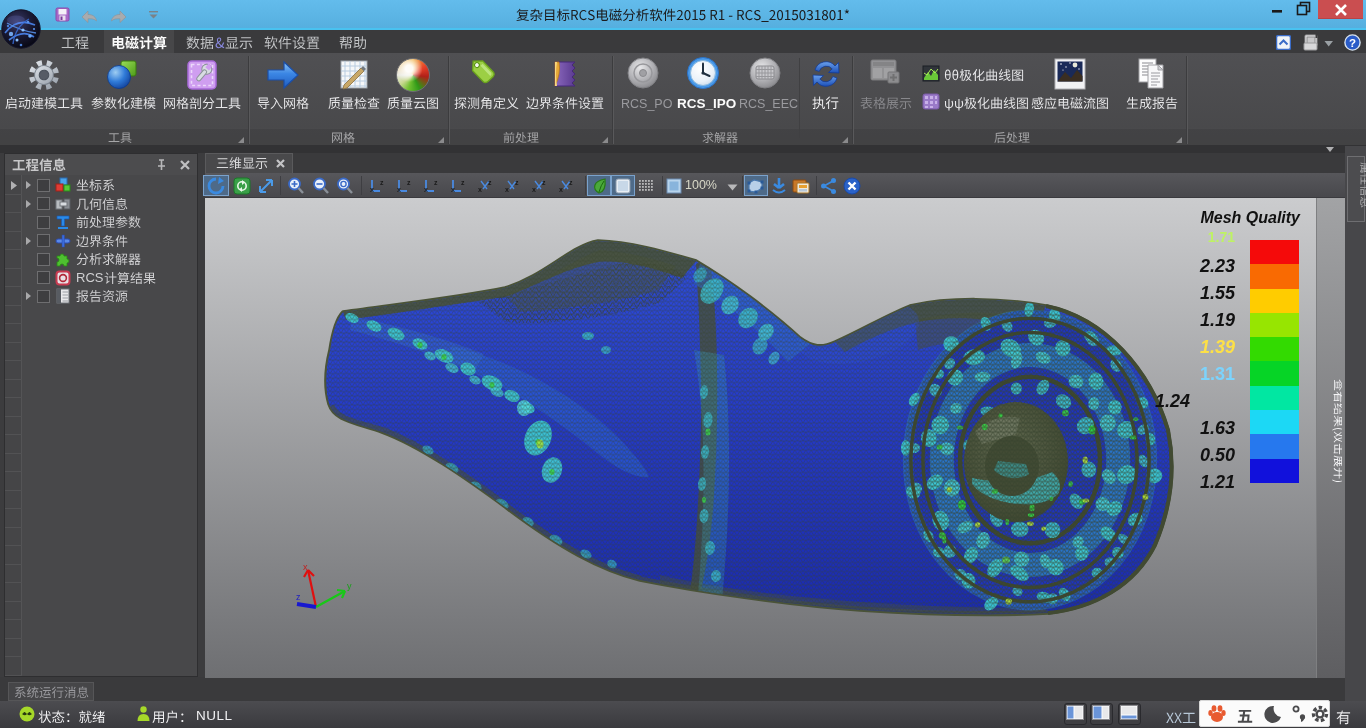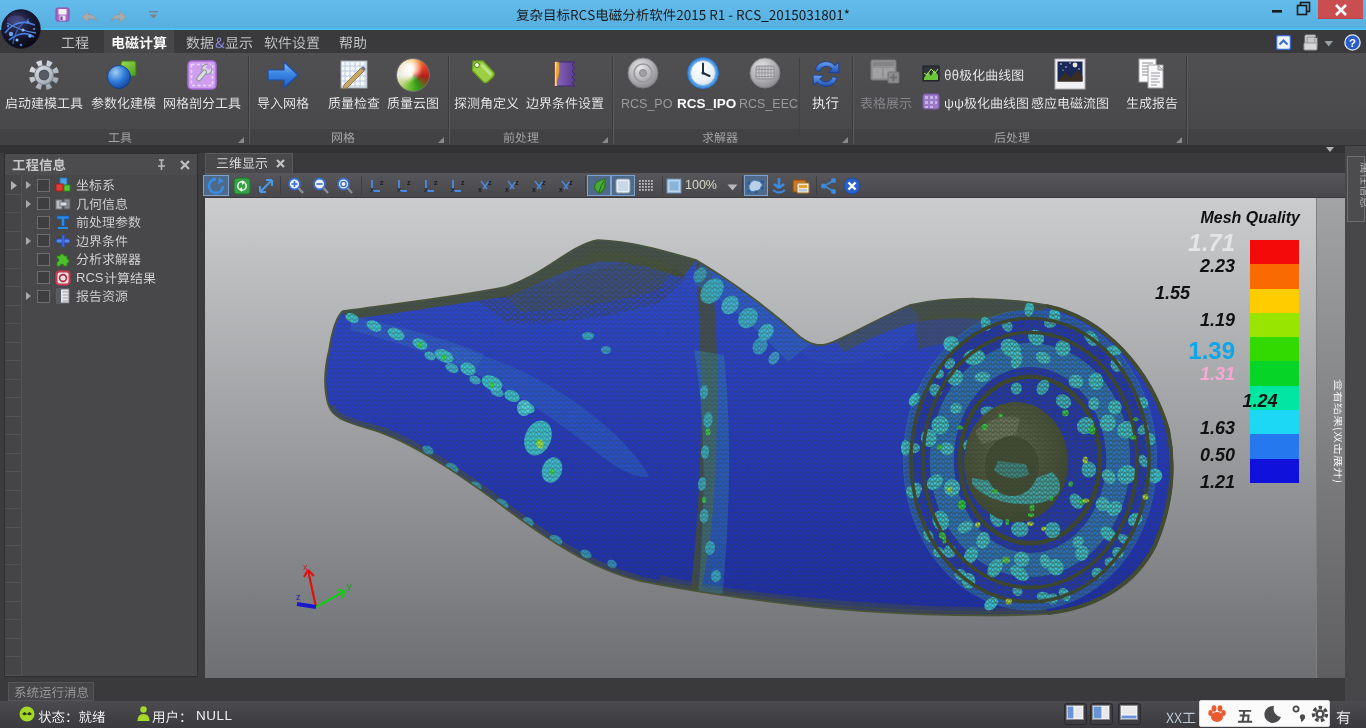--- a/index.html
+++ b/index.html
@@ -960,22 +960,22 @@
       <div style="height:24.3px;background:#f96a02"></div>
       <div style="height:24.3px;background:#ffcc00"></div>
       <div style="height:24.3px;background:#97e501"></div>
       <div style="height:24.3px;background:#33da01"></div>
       <div style="height:24.3px;background:#06d426"></div>
       <div style="height:24.3px;background:#01e7a2"></div>
       <div style="height:24.3px;background:#1cd8f5"></div>
       <div style="height:24.3px;background:#2678ee"></div>
       <div style="height:24.3px;background:#1111dc"></div>
     </div>
-<div class="abs" style="left:1155px;top:229.0px;width:80px;height:22px;font-size:24px;font-weight:bold;font-style:italic;color:#e5e5e5;text-align:right">1.71</div>
+<div class="abs" style="left:1155px;top:229.0px;width:80px;height:22px;font-size:14px;font-weight:bold;color:#bef264;text-align:right">1.71</div>
 <div class="abs" style="left:1155px;top:256.0px;width:80px;height:22px;font-size:18px;font-weight:bold;font-style:italic;color:#111;text-align:right">2.23</div>
-<div class="abs" style="left:1155px;top:283.0px;width:80px;height:22px;font-size:18px;font-weight:bold;font-style:italic;color:#111;">1.55</div>
+<div class="abs" style="left:1155px;top:283.0px;width:80px;height:22px;font-size:18px;font-weight:bold;font-style:italic;color:#111;text-align:right">1.55</div>
 <div class="abs" style="left:1155px;top:310.0px;width:80px;height:22px;font-size:18px;font-weight:bold;font-style:italic;color:#111;text-align:right">1.19</div>
-<div class="abs" style="left:1155px;top:337.0px;width:80px;height:22px;font-size:24px;font-weight:bold;color:#0ea5e9;text-align:right">1.39</div>
-<div class="abs" style="left:1155px;top:364.0px;width:80px;height:22px;font-size:18px;font-weight:bold;font-style:italic;color:#f9a8d4;text-align:right">1.31</div>
-<div class="abs" style="left:1220px;top:391.0px;width:80px;height:22px;font-size:18px;font-weight:bold;font-style:italic;color:#111;text-align:center">1.24</div>
+<div class="abs" style="left:1155px;top:337.0px;width:80px;height:22px;font-size:18px;font-weight:bold;font-style:italic;color:#fde047;text-align:right">1.39</div>
+<div class="abs" style="left:1155px;top:364.0px;width:80px;height:22px;font-size:18px;font-weight:bold;color:#7dd3fc;text-align:right">1.31</div>
+<div class="abs" style="left:1155px;top:391.0px;width:80px;height:22px;font-size:18px;font-weight:bold;font-style:italic;color:#111;text-align:left">1.24</div>
 <div class="abs" style="left:1155px;top:418.0px;width:80px;height:22px;font-size:18px;font-weight:bold;font-style:italic;color:#111;text-align:right">1.63</div>
 <div class="abs" style="left:1155px;top:445.0px;width:80px;height:22px;font-size:18px;font-weight:bold;font-style:italic;color:#111;text-align:right">0.50</div>
 <div class="abs" style="left:1155px;top:472.0px;width:80px;height:22px;font-size:18px;font-weight:bold;font-style:italic;color:#111;text-align:right">1.21</div>
   </div>
 </body></html>

